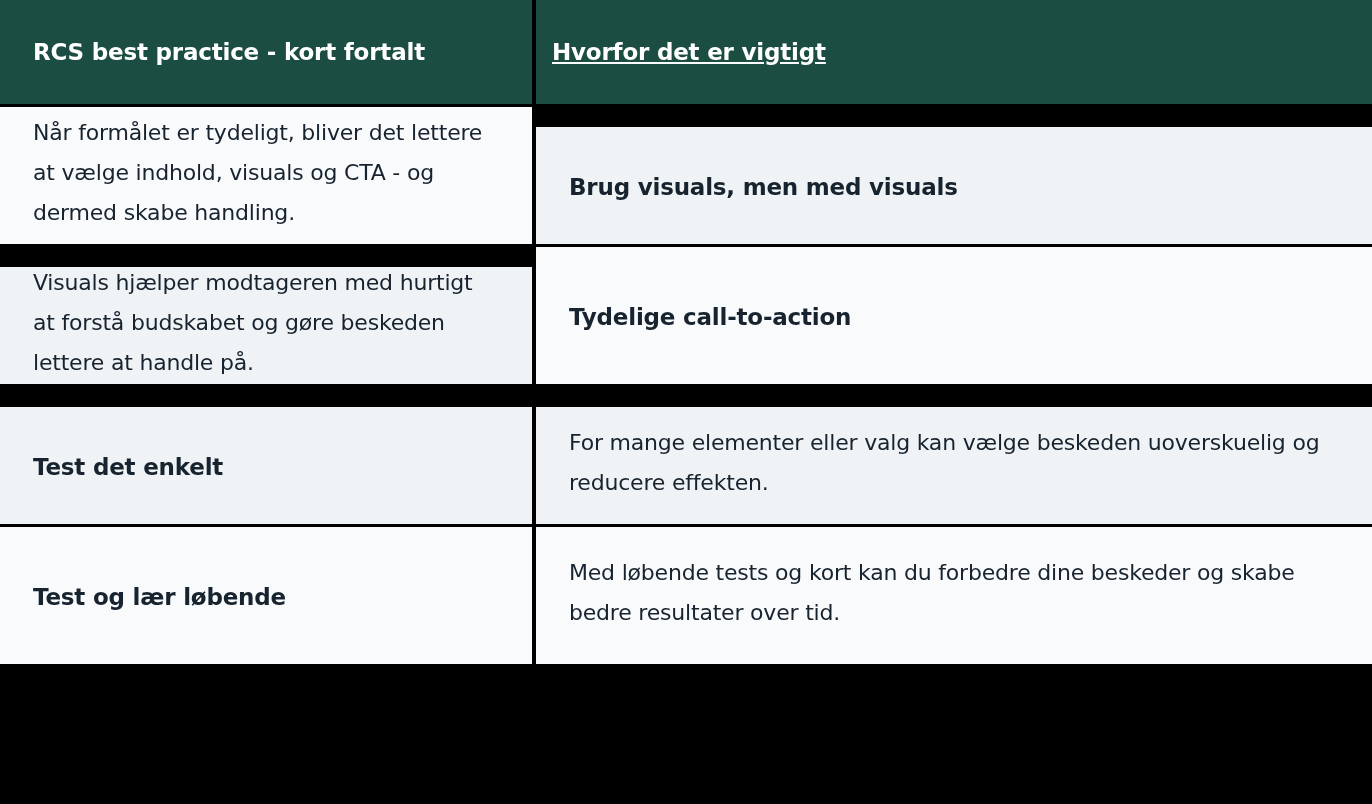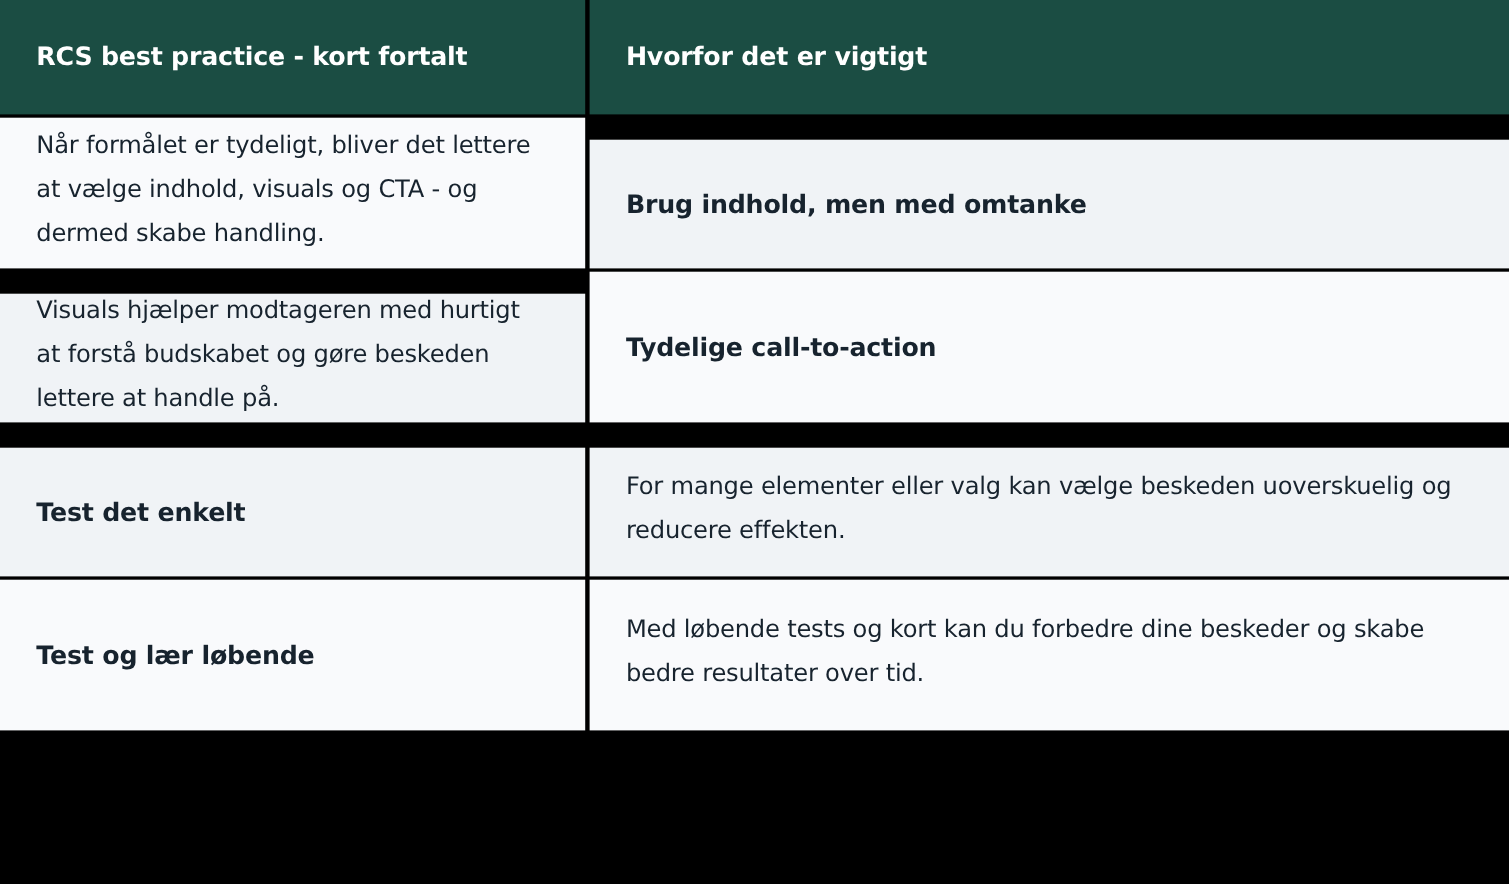--- a/index.html
+++ b/index.html
@@ -20,21 +20,21 @@
     }
     .th {
       background: #1b4d43;
       color: #ffffff;
       font-size: 23px;
       font-weight: 600;
       display: flex; align-items: center;
       padding-left: 33px;
       letter-spacing: -0.2px;
     }
-    .th.right { padding-left: 33px; }
+    .th.right { padding-left: 16px; text-decoration: underline; }
     .td {
       display: flex; align-items: center;
       color: #17232e;
       padding-left: 33px;
       box-sizing: border-box;
     }
     .td.odd { background: #f9fafc; }
     .td.even { background: #f0f3f6; margin-top: 20px; }
     .td.left { font-size: 23px; font-weight: 700; letter-spacing: -0.2px; }
     .td.right { font-size: 22px; line-height: 40px; padding-right: 40px; letter-spacing: -0.2px; padding-bottom: 6px;}
@@ -45,21 +45,21 @@
 
 <div class="table">
   <div class="th">RCS best practice - kort fortalt</div>
   <div class="th right">Hvorfor det er vigtigt</div>
 
   <div class="td right odd">
       <span>Når formålet er tydeligt, bliver det lettere at vælge indhold, visuals og CTA - og dermed skabe handling.</span>
     </div>
 
   <div class="td left even">
-      <span>Brug indhold, men med omtanke</span>
+      <span>Brug visuals, men med visuals</span>
     </div>
   <div class="td right even">
       <span>Visuals hjælper modtageren med hurtigt at forstå budskabet og gøre beskeden lettere at handle på.</span>
     </div>
 
   <div class="td left odd">
       <span>Tydelige call-to-action</span>
     </div>
 
   <div class="td left even">

